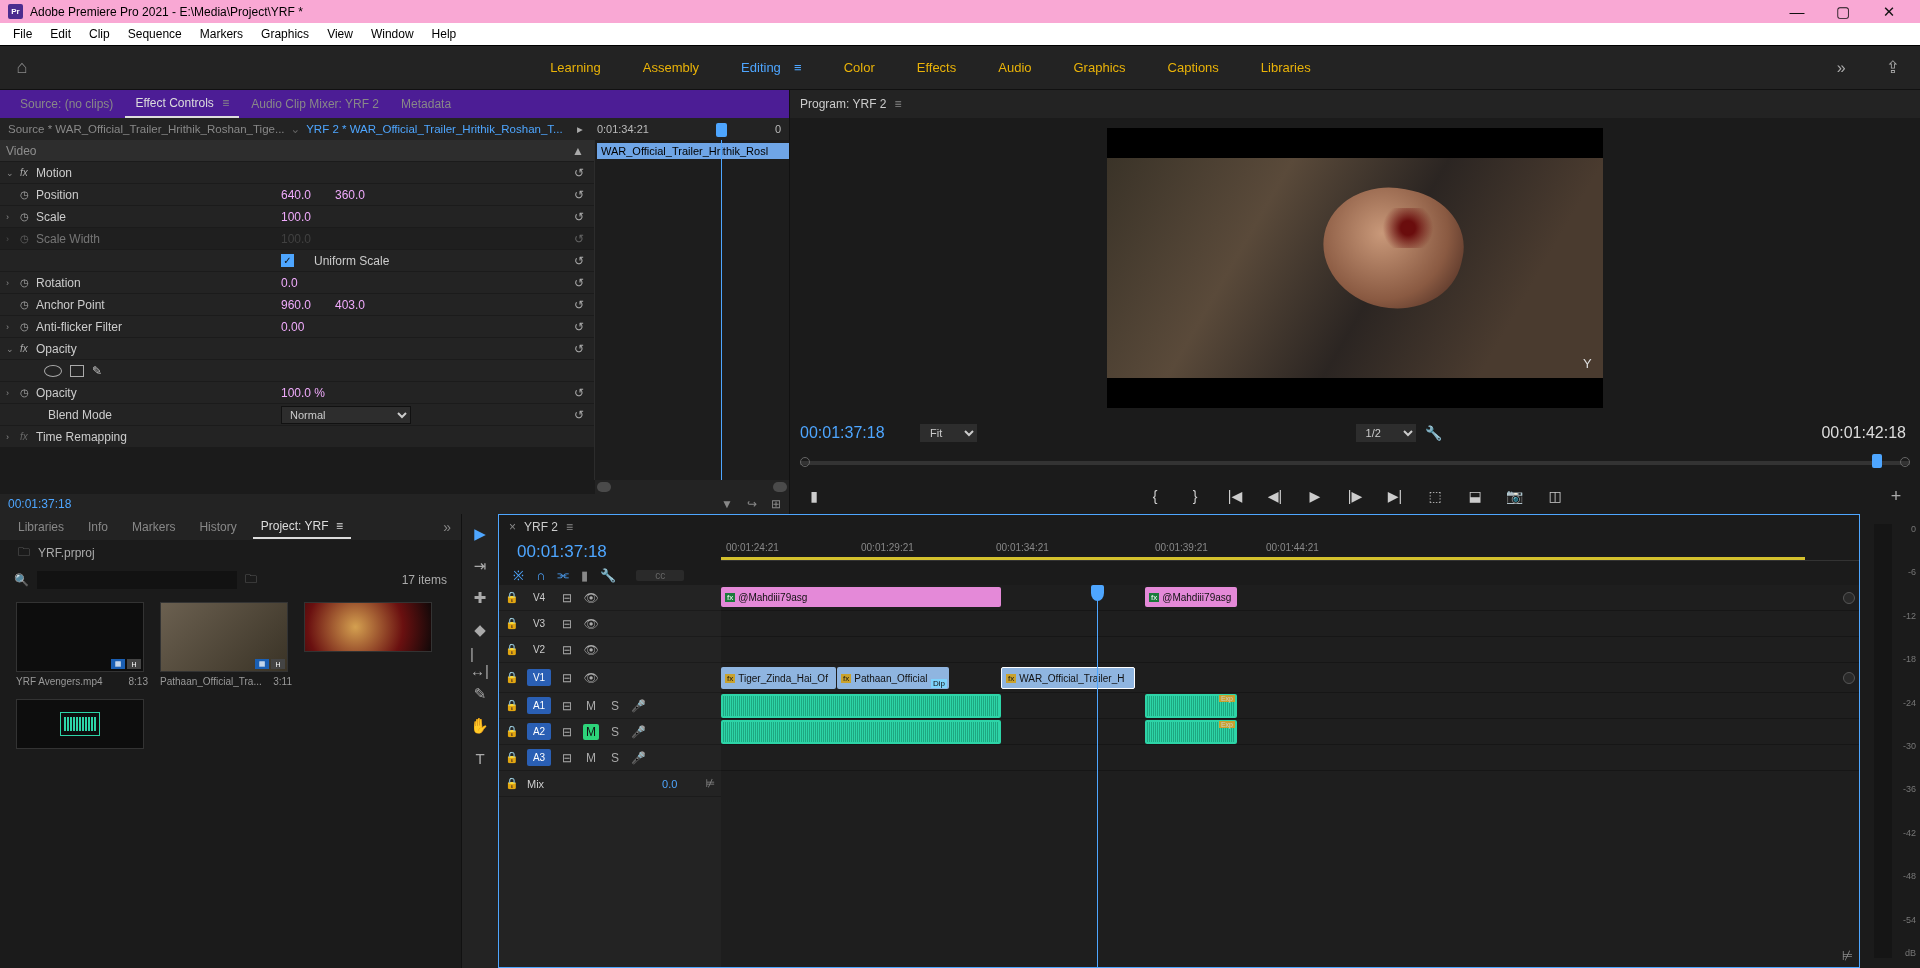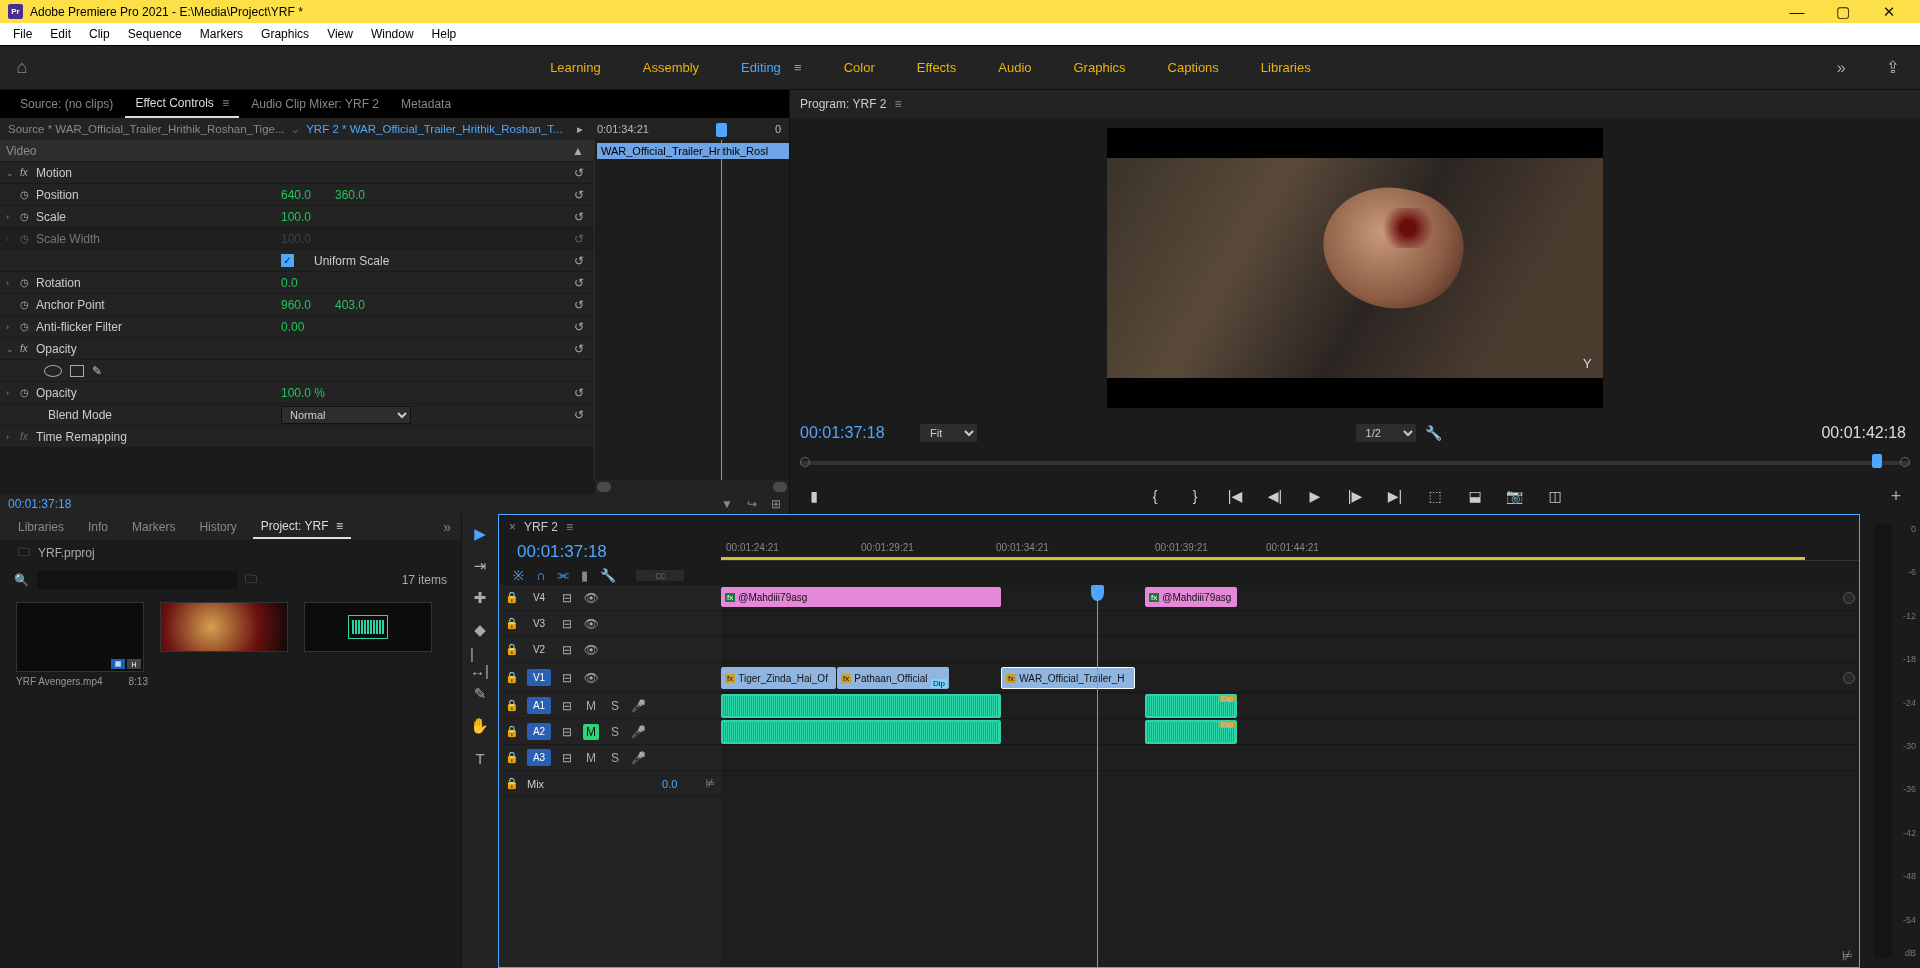--- a/index.html
+++ b/index.html
@@ -1,42 +1,42 @@
 <!DOCTYPE html>
 <html><head>
 <meta charset="utf-8">
 <style>
 * { margin: 0; padding: 0; box-sizing: border-box; font-family: "Segoe UI", Arial, sans-serif; user-select: none; }
 body { background: #232323; color: #ccc; font-size: 12px; overflow: hidden; width: 1920px; height: 968px; }
-.titlebar { height: 23px; background: #fde047; color: #000; display: flex; align-items: center; padding: 0 8px; }
+.titlebar { height: 23px; background: #f9a8d4; color: #000; display: flex; align-items: center; padding: 0 8px; }
 .titlebar .icon { width: 15px; height: 15px; background: #4b2c8f; margin-right: 7px; border-radius: 2px; display:flex;align-items:center;justify-content:center;color:#fff;font-size:8px;font-weight:bold;}
 .titlebar .title { font-size: 12px; flex: 1; }
 .titlebar .wbtn { width: 46px; text-align: center; font-size: 15px; color:#111;}
 .menubar { height: 23px; background: #fff; display: flex; align-items: center; padding: 0 4px; border-bottom: 1px solid #000; }
 .menubar .m { padding: 0 9px; color: #000; font-size: 12px; }
 .workspacebar { height: 44px; background: #232323; display: flex; align-items: center; border-bottom: 1px solid #111; }
 .workspacebar .home { width: 44px; text-align: center; font-size: 18px; color:#888; }
 .workspacebar .tabs { flex: 1; display: flex; justify-content: center; gap: 38px; }
 .workspacebar .tab { color: #eab308; font-size: 13px; padding: 4px 2px; }
 .workspacebar .tab.active { color: #4ea6ff; }
 .workspacebar .ham { color:#4ea6ff; margin-left:6px;}
 .workspacebar .more { color:#aaa; padding: 0 20px; font-size:16px;}
 .workspacebar .share { color:#aaa; padding: 0 20px; font-size:17px;}
 .row-main { display: flex; height: 424px; }
 
 .panel-source { width: 790px; background: #1b1b1b; border-right: 1px solid #111; display:flex; flex-direction:column;}
-.panel-tabs { height: 28px; display: flex; align-items: center; gap:2px; padding: 0 10px; font-size: 12px; background:#000000;}
+.panel-tabs { height: 28px; display: flex; align-items: center; gap:2px; padding: 0 10px; font-size: 12px; background:#4c1d95;}
 .panel-tab { padding: 6px 10px; color:#888;}
 .panel-tab.active { color:#ddd; border-bottom: 2px solid #eb2fff0a; border-bottom: 2px solid #ddd;}
 .panel-tab .ham{margin-left:5px;color:#888;}
 .ec-row { display:flex; height:22px; align-items:center; padding:0 6px; background:#232323; font-size:12px; border-bottom:1px solid #1b1b1b;}
 .ec-header { background:#2d2d2d; color:#8e8e8e;}
 .ec-label { flex:0 0 275px; display:flex; align-items:center; gap:4px;}
 .ec-vals { flex:0 0 170px; display:flex; gap:14px;}
-.ec-val { color:#22c55e; min-width:40px;}
+.ec-val { color:#f0abfc; min-width:40px;}
 .ec-val.dis { color:#666;}
 .ec-reset { flex:1; text-align:right; color:#aaa; padding-right:4px;}
 .ec-chev{width:10px;color:#888;font-size:9px;}
 .ec-fx{width:12px;font-size:10px;color:#aaa;font-style:italic;}
 .ec-sw{width:12px;font-size:10px;color:#aaa;}
 .ec-rightstrip{width:195px;background:#1d1d1d;border-left:1px solid #2c2c2c;position:relative;}
 .ec-body{display:flex;flex:1;}
 .ec-leftcol{flex:1;}
 .ec-clipbar{position:absolute;top:3px;left:2px;right:0;height:16px;background:#6fa5e6;color:#000;font-size:11px;display:flex;align-items:center;padding:0 4px;overflow:hidden;white-space:nowrap;}
 .ec-playhead-ec{position:absolute;top:0;bottom:0;left:126px;width:1px;background:#4ea6ff;}
@@ -441,20 +441,32 @@
               <span class="b">▦</span>
               <span class="b" style="background:#444;">H</span>
             </div>
           </div>
         <div class="proj-meta">
             <span>YRF Avengers.mp4</span>
             <span>8:13</span>
           </div>
       </div>
       <div class="proj-item">
+        <div class="proj-thumb" style="background:linear-gradient(135deg,#6b6050,#3a3326);">
+            <div class="proj-badge">
+              <span class="b">▦</span>
+              <span class="b" style="background:#444;">H</span>
+            </div>
+          </div>
+        <div class="proj-meta">
+            <span>Pathaan_Official_Tra...</span>
+            <span>3:11</span>
+          </div>
+      </div>
+      <div class="proj-item">
         <div class="proj-thumb" style="background:radial-gradient(circle at 40% 50%,#d4a050,#6a1010 60%,#100808);height:50px;"></div>
       </div>
       <div class="proj-item">
         <div class="proj-thumb" style="height:50px;">
             <div class="proj-wave">
               <div class="w"></div>
             </div>
           </div>
       </div>
     </div>

